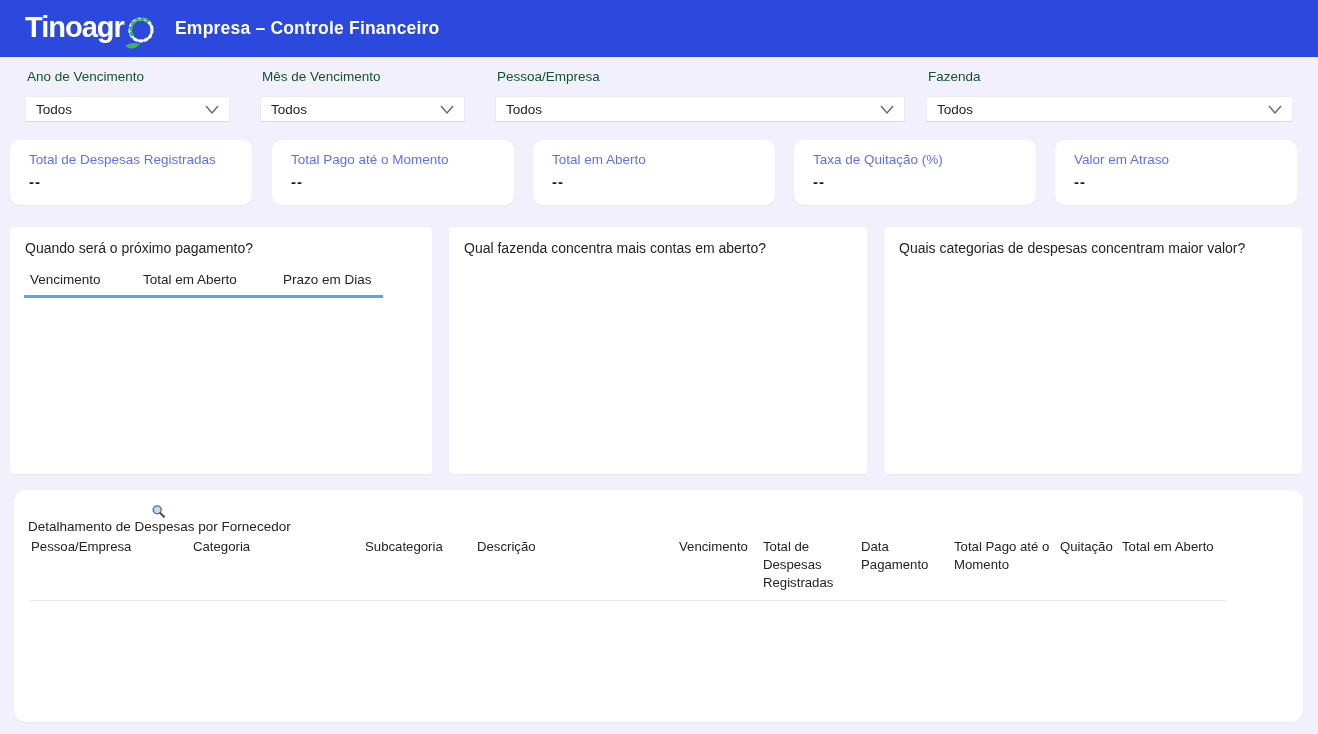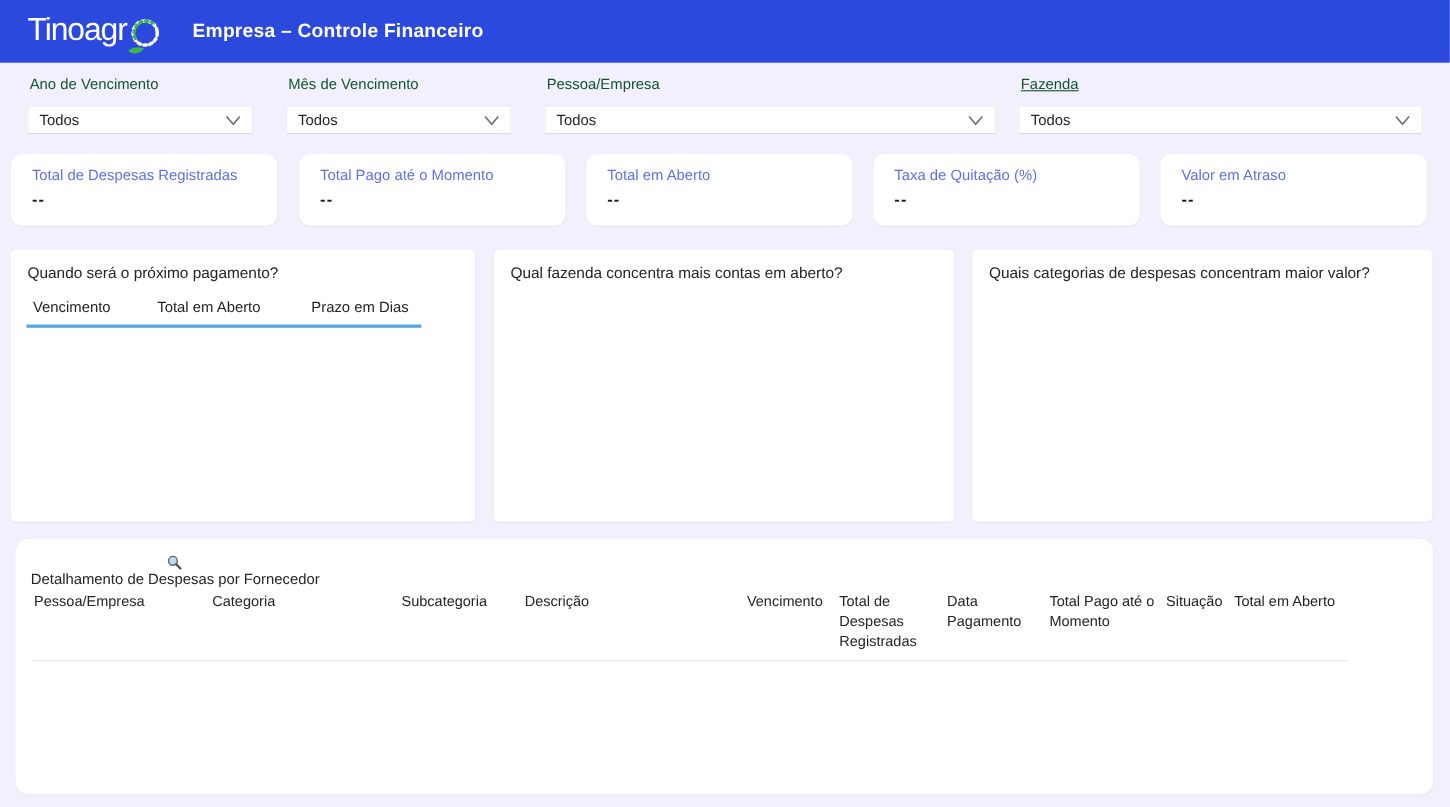--- a/index.html
+++ b/index.html
@@ -5,32 +5,32 @@
   html,body{margin:0;padding:0;}
   body{
     width:1318px;height:734px;position:relative;overflow:hidden;
     background:#f1f0fc;
     font-family:"Liberation Sans", sans-serif;
     -webkit-font-smoothing:antialiased;
   }
   
   .topbar{position:absolute;left:0;top:0;width:1318px;height:57px;background:#2b49dd;display:flex;align-items:center;}
   .logo{position:absolute;left:25px;top:7px;display:flex;align-items:flex-start;height:44px;}
-  .logo-text{color:#ffffff;font-weight:normal;font-size:29px;letter-spacing:-1px;line-height:40px;}
+  .logo-text{color:#ffffff;font-weight:bold;font-size:29px;letter-spacing:-1px;line-height:40px;}
   .logo-globe{margin-left:2px;margin-top:8px;}
   .page-title{position:absolute;left:175px;top:0;height:57px;display:flex;align-items:center;
     color:#ffffff;font-weight:bold;font-size:17.5px;letter-spacing:0.2px;}
   
   .filter-label{position:absolute;top:69px;font-size:13.5px;color:#14532d;}
   .dropdown{position:absolute;top:96px;height:26px;background:#ffffff;border:1px solid #ececf6;
     border-bottom:1px solid #d8d8e6;box-sizing:border-box;display:flex;align-items:center;
     justify-content:space-between;padding:0 10px;cursor:pointer;}
   .dropdown .val{font-size:13.5px;color:#252423;}
   .chev{width:14px;height:9px;flex:none;}
-  .fl0{left:27px;} .fl1{left:262px;} .fl2{left:497px;} .fl3{left:928px;text-decoration:underline;}
+  .fl0{left:27px;} .fl1{left:262px;} .fl2{left:497px;} .fl3{left:928px;}
   .d0{left:25px;width:205px;} .d1{left:260px;width:205px;} .d2{left:495px;width:410px;} .d3{left:926px;width:367px;}
   
   .kpi{position:absolute;top:140px;width:242px;height:65px;background:#ffffff;border-radius:10px;
     box-shadow:0 1px 2px rgba(40,40,120,0.04);}
   .kpi .kpi-title{position:absolute;left:19px;top:12px;font-size:13.5px;color:#6170e6;white-space:nowrap;}
   .kpi .kpi-value{position:absolute;left:19px;top:33px;font-size:15px;font-weight:bold;color:#1d1d1d;letter-spacing:1px;}
   .k0{left:10px;} .k1{left:272px;} .k2{left:533px;} .k3{left:794px;} .k4{left:1055px;}
   
   .panel{position:absolute;top:227px;height:247px;background:#ffffff;border-radius:4px;
     box-shadow:0 1px 2px rgba(40,40,120,0.04);}
@@ -145,16 +145,16 @@
     <span>Detalhamento de Despesas por Fornecedor</span>
   </div>
   <div class="dt-head c0">Pessoa/Empresa</div>
   <div class="dt-head c1">Categoria</div>
   <div class="dt-head c2">Subcategoria</div>
   <div class="dt-head c3">Descrição</div>
   <div class="dt-head c4">Vencimento</div>
   <div class="dt-head c5">Total de Despesas Registradas</div>
   <div class="dt-head c6">Data Pagamento</div>
   <div class="dt-head c7">Total Pago até o Momento</div>
-  <div class="dt-head c8">Situação</div>
+  <div class="dt-head c8">Quitação</div>
   <div class="dt-head c9">Total em Aberto</div>
   <div class="dt-sep"></div>
 </div>
 
 </body></html>

